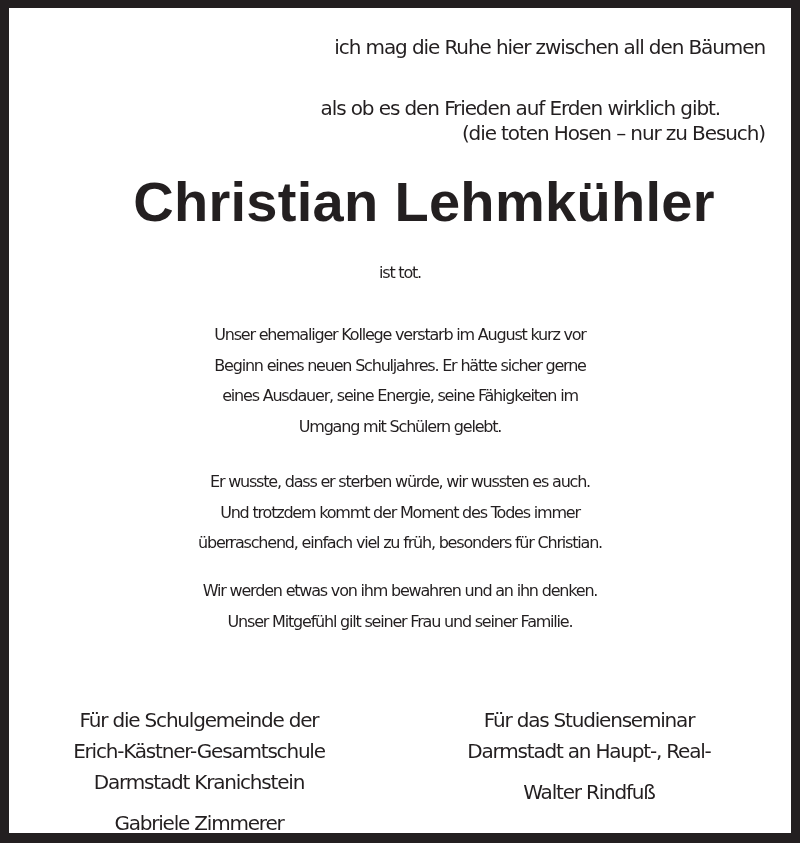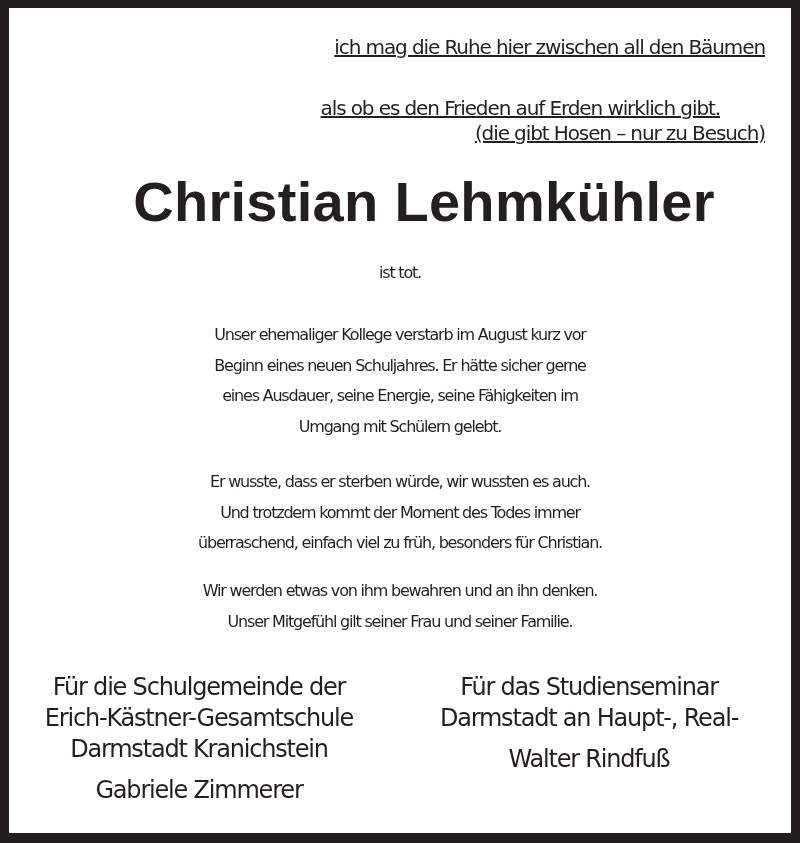--- a/index.html
+++ b/index.html
@@ -18,45 +18,45 @@
       background: #ffffff;
     }
     .txt {
       position: absolute;
       white-space: nowrap;
       font-family: "DejaVu Sans", sans-serif;
       font-weight: normal;
       letter-spacing: -0.9px;
       transform-origin: left top;
     }
-    .quote { right: 26px; text-align: right; font-size: 20px; line-height: 25px; letter-spacing: -1.1px; text-decoration: underline; }
+    .quote { right: 26px; text-align: right; font-size: 20px; line-height: 25px; letter-spacing: -1.1px; }
     .center { left: 0; width: 782px; text-align: center; }
     .title {
       font-family: "Liberation Sans", sans-serif;
       font-weight: bold;
       font-size: 56px;
       line-height: 60px;
       letter-spacing: 0.3px;
       margin-left: 24px;
     }
     .body-p { font-size: 16px; line-height: 30.5px; letter-spacing: -1.2px; }
-    .sig { font-size: 24px; line-height: 31px; letter-spacing: -1.2px; text-align: center; }
+    .sig { font-size: 20px; line-height: 31px; letter-spacing: -1.2px; text-align: center; margin-top: 33px; }
     .sig-left { left: 0; width: 380px; }
     .sig-right { left: 384px; width: 392px; }
     .line { display: block; }
   </style>
 </head>
 <body>
 
 <div class="page">
 
   <div class="txt quote" style="top:27px;">
     <span class="line">ich mag die Ruhe hier zwischen all den Bäumen</span>
     <span class="line" style="padding-right:45px;margin-top:36px;">als ob es den Frieden auf Erden wirklich gibt.</span>
-    <span class="line">(die gibt Hosen – nur zu Besuch)</span>
+    <span class="line">(die toten Hosen – nur zu Besuch)</span>
   </div>
 
   <div class="txt center title" style="top:164px;">Christian Lehmkühler</div>
 
   <div class="txt center body-p" style="top:250px;">ist tot.</div>
 
   <div class="txt center body-p" style="top:312px;">
     <span class="line">Unser ehemaliger Kollege verstarb im August kurz vor</span>
     <span class="line">Beginn eines neuen Schuljahres. Er hätte sicher gerne</span>
     <span class="line">eines Ausdauer, seine Energie, seine Fähigkeiten im</span>

